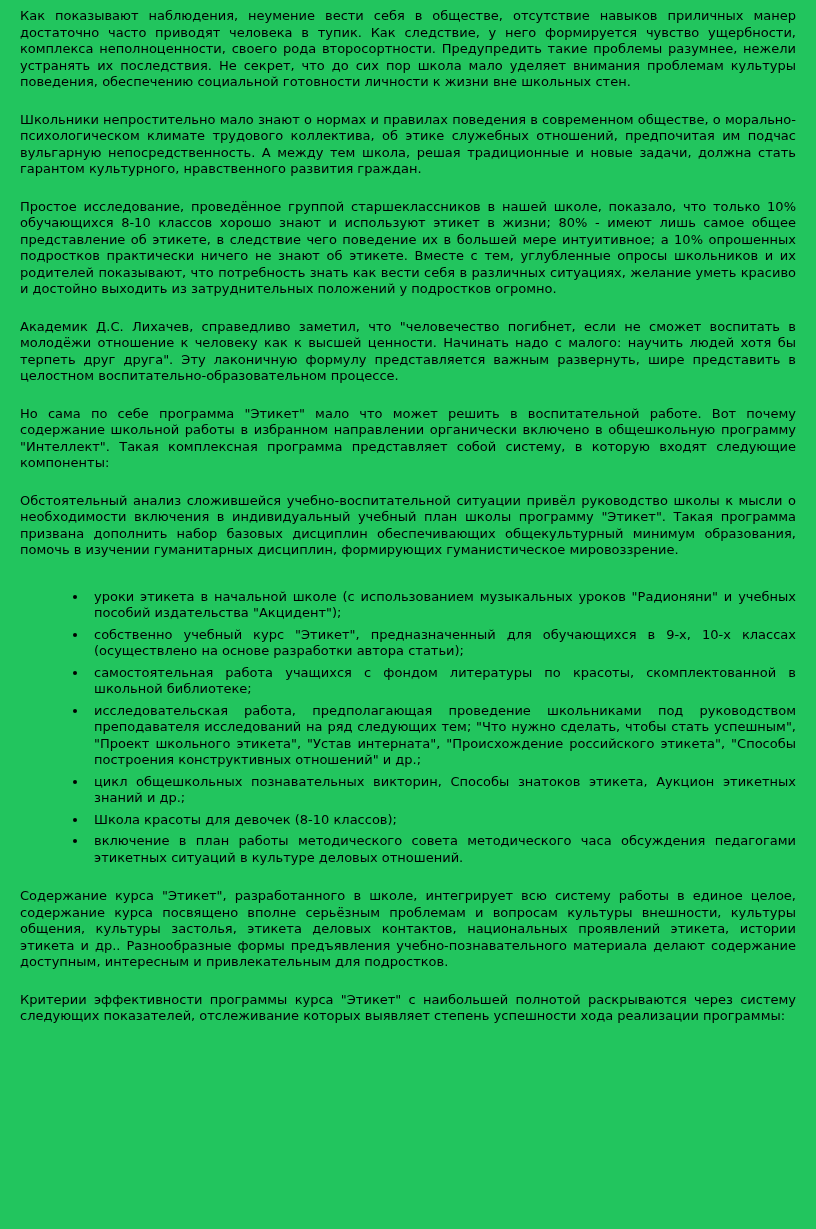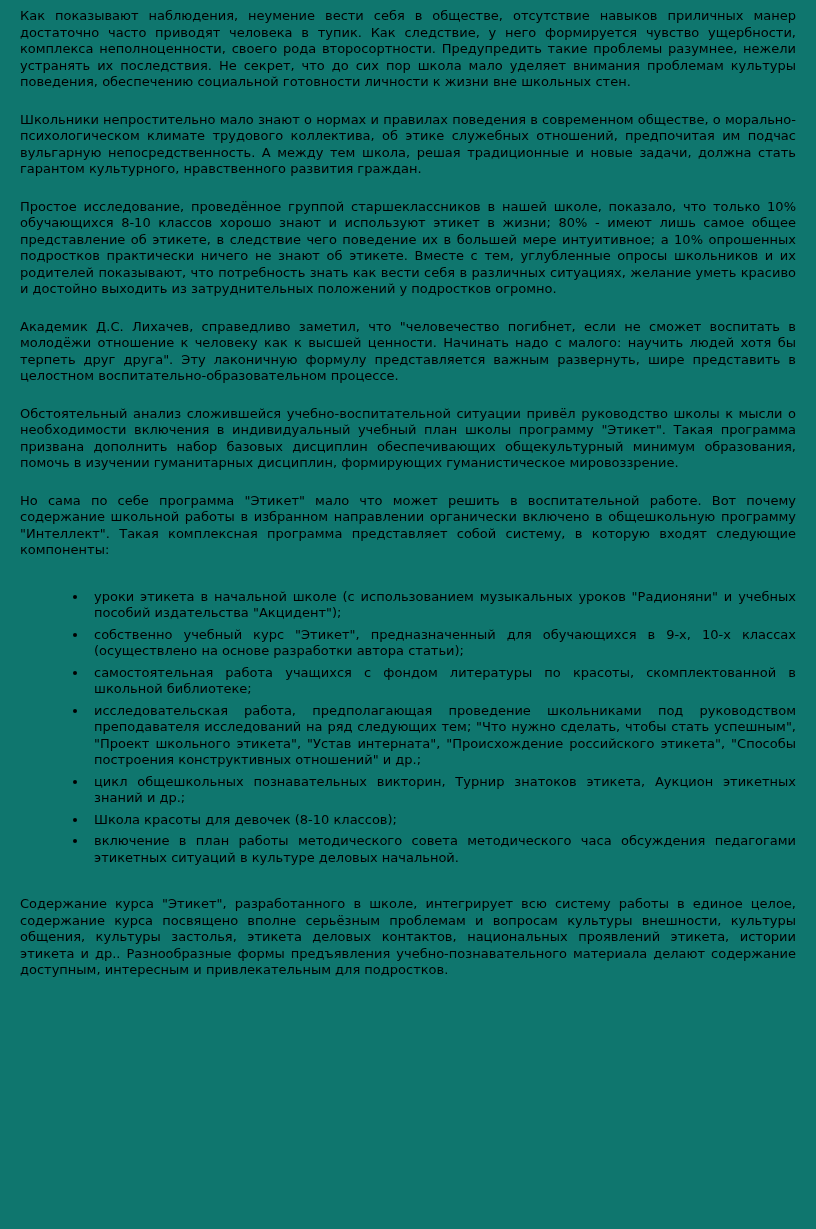--- a/index.html
+++ b/index.html
@@ -5,56 +5,57 @@
   html, body {
     margin: 0;
     padding: 0;
     background: #ffffff;
   }
   .page {
     width: 816px;
     min-height: 1229px;
     box-sizing: border-box;
     padding: 8px 20px 20px 20px;
-    background: #0f766e;
+    background: #22c55e;
     font-family: "DejaVu Sans", "Liberation Sans", sans-serif;
     font-size: 13px;
     line-height: 1.27;
     color: #000000;
   }
   .page p {
     margin: 0 0 21px 0;
     text-align: justify;
   }
   ul.components-list {
-    margin: 30px 0 30px 0;
+    margin: 30px 0 22px 0;
     padding: 0 0 0 68px;
     list-style: disc outside;
   }
   ul.components-list li {
     margin: 0 0 5px 0;
     padding-left: 6px;
     text-align: justify;
   }
 </style>
 </head>
 <body>
 
 <div class="page">
   <p>Как показывают наблюдения, неумение вести себя в обществе, отсутствие навыков приличных манер достаточно часто приводят человека в тупик. Как следствие, у него формируется чувство ущербности, комплекса неполноценности, своего рода второсортности. Предупредить такие проблемы разумнее, нежели устранять их последствия. Не секрет, что до сих пор школа мало уделяет внимания проблемам культуры поведения, обеспечению социальной готовности личности к жизни вне школьных стен.</p>
   <p>Школьники непростительно мало знают о нормах и правилах поведения в современном обществе, о морально-психологическом климате трудового коллектива, об этике служебных отношений, предпочитая им подчас вульгарную непосредственность. А между тем школа, решая традиционные и новые задачи, должна стать гарантом культурного, нравственного развития граждан.</p>
   <p>Простое исследование, проведённое группой старшеклассников в нашей школе, показало, что только 10% обучающихся 8-10 классов хорошо знают и используют этикет в жизни; 80% - имеют лишь самое общее представление об этикете, в следствие чего поведение их в большей мере интуитивное; а 10% опрошенных подростков практически ничего не знают об этикете. Вместе с тем, углубленные опросы школьников и их родителей показывают, что потребность знать как вести себя в различных ситуациях, желание уметь красиво и достойно выходить из затруднительных положений у подростков огромно.</p>
   <p>Академик Д.С. Лихачев, справедливо заметил, что "человечество погибнет, если не сможет воспитать в молодёжи отношение к человеку как к высшей ценности. Начинать надо с малого: научить людей хотя бы терпеть друг друга". Эту лаконичную формулу представляется важным развернуть, шире представить в целостном воспитательно-образовательном процессе.</p>
+  <p>Но сама по себе программа "Этикет" мало что может решить в воспитательной работе. Вот почему содержание школьной работы в избранном направлении органически включено в общешкольную программу "Интеллект". Такая комплексная программа представляет собой систему, в которую входят следующие компоненты:</p>
   <p>Обстоятельный анализ сложившейся учебно-воспитательной ситуации привёл руководство школы к мысли о необходимости включения в индивидуальный учебный план школы программу "Этикет". Такая программа призвана дополнить набор базовых дисциплин обеспечивающих общекультурный минимум образования, помочь в изучении гуманитарных дисциплин, формирующих гуманистическое мировоззрение.</p>
-  <p>Но сама по себе программа "Этикет" мало что может решить в воспитательной работе. Вот почему содержание школьной работы в избранном направлении органически включено в общешкольную программу "Интеллект". Такая комплексная программа представляет собой систему, в которую входят следующие компоненты:</p>
 
   <ul class="components-list">
     <li>уроки этикета в начальной школе (с использованием музыкальных уроков "Радионяни" и учебных пособий издательства "Акцидент");</li>
     <li>собственно учебный курс "Этикет", предназначенный для обучающихся в 9-х, 10-х классах (осуществлено на основе разработки автора статьи);</li>
     <li>самостоятельная работа учащихся с фондом литературы по красоты, скомплектованной в школьной библиотеке;</li>
     <li>исследовательская работа, предполагающая проведение школьниками под руководством преподавателя исследований на ряд следующих тем; "Что нужно сделать, чтобы стать успешным", "Проект школьного этикета", "Устав интерната", "Происхождение российского этикета", "Способы построения конструктивных отношений" и др.;</li>
-    <li>цикл общешкольных познавательных викторин, Турнир знатоков этикета, Аукцион этикетных знаний и др.;</li>
+    <li>цикл общешкольных познавательных викторин, Способы знатоков этикета, Аукцион этикетных знаний и др.;</li>
     <li>Школа красоты для девочек (8-10 классов);</li>
-    <li>включение в план работы методического совета методического часа обсуждения педагогами этикетных ситуаций в культуре деловых начальной.</li>
+    <li>включение в план работы методического совета методического часа обсуждения педагогами этикетных ситуаций в культуре деловых отношений.</li>
   </ul>
 
   <p>Содержание курса "Этикет", разработанного в школе, интегрирует всю систему работы в единое целое, содержание курса посвящено вполне серьёзным проблемам и вопросам культуры внешности, культуры общения, культуры застолья, этикета деловых контактов, национальных проявлений этикета, истории этикета и др.. Разнообразные формы предъявления учебно-познавательного материала делают содержание доступным, интересным и привлекательным для подростков.</p>
+  <p>Критерии эффективности программы курса "Этикет" с наибольшей полнотой раскрываются через систему следующих показателей, отслеживание которых выявляет степень успешности хода реализации программы:</p>
 </div>
 
 </body></html>

